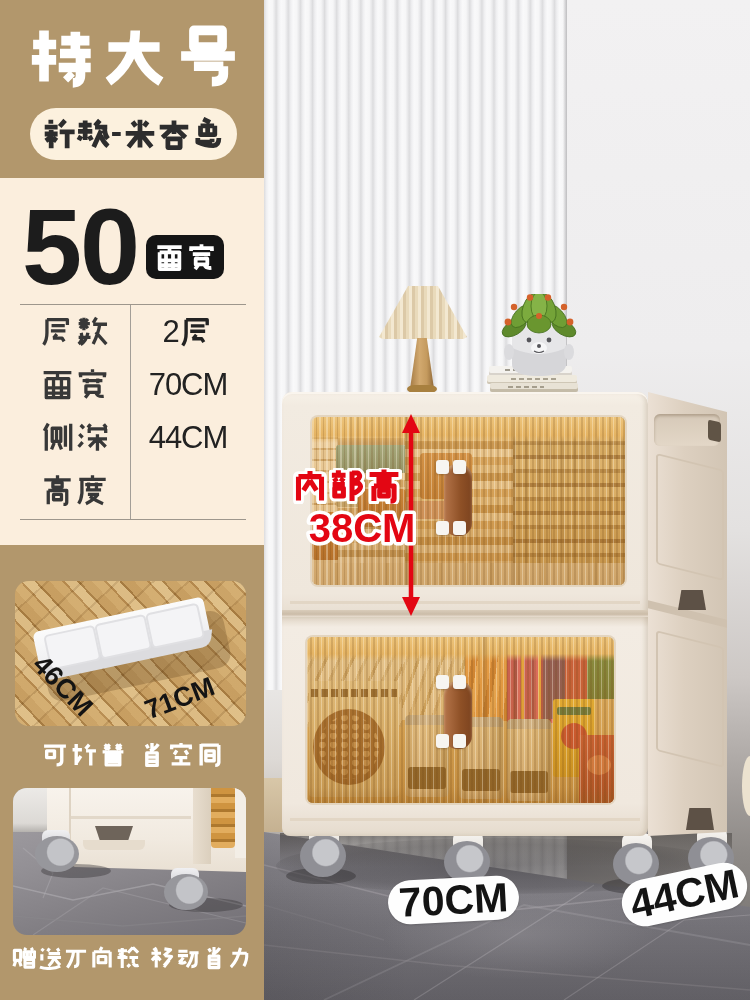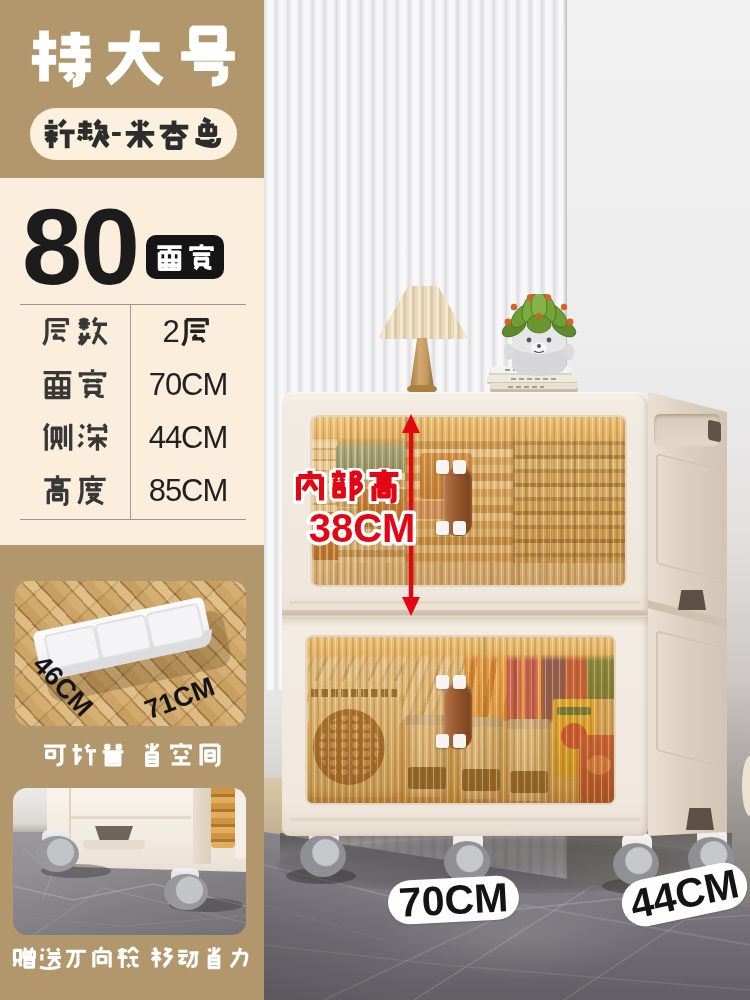--- a/index.html
+++ b/index.html
@@ -479,21 +479,21 @@
       <svg class="zi" width="34" height="34" viewBox="0 0 100 100">
         <use href="#zXING"></use>
       </svg>
       <svg class="zi" width="34" height="34" viewBox="0 0 100 100">
         <use href="#zSE"></use>
       </svg>
     </div>
 
 <div class="abs" id="blk2"></div>
 
-<div class="abs" id="big70">80</div>
+<div class="abs" id="big70">50</div>
 
 <div class="abs zrow" id="tagmk" style="color:#fff">
       <svg class="zi" width="29" height="29" viewBox="0 0 100 100" style="margin-right:3px">
         <use href="#zMIAN"></use>
       </svg>
       <svg class="zi" width="29" height="29" viewBox="0 0 100 100">
         <use href="#zKUAN"></use>
       </svg>
     </div>
 
@@ -543,21 +543,20 @@
 
 <div class="srow" style="top:159px">
  <div class="slab">
           <svg class="zi zth" width="33" height="33" viewBox="0 0 100 100">
             <use href="#zGAO"></use>
           </svg>
           <svg class="zi zth" width="33" height="33" viewBox="0 0 100 100" style="margin-left:2px">
             <use href="#zDU"></use>
           </svg>
         </div>
- <div class="sval">85CM</div>
 </div>
 </div>
 
 <div class="abs" id="blk3"></div>
 
 <div class="abs thumb" id="thumb1">
 
  <div class="abs" id="parquet1"></div>
  <div class="abs" id="parquet2"></div>
 

